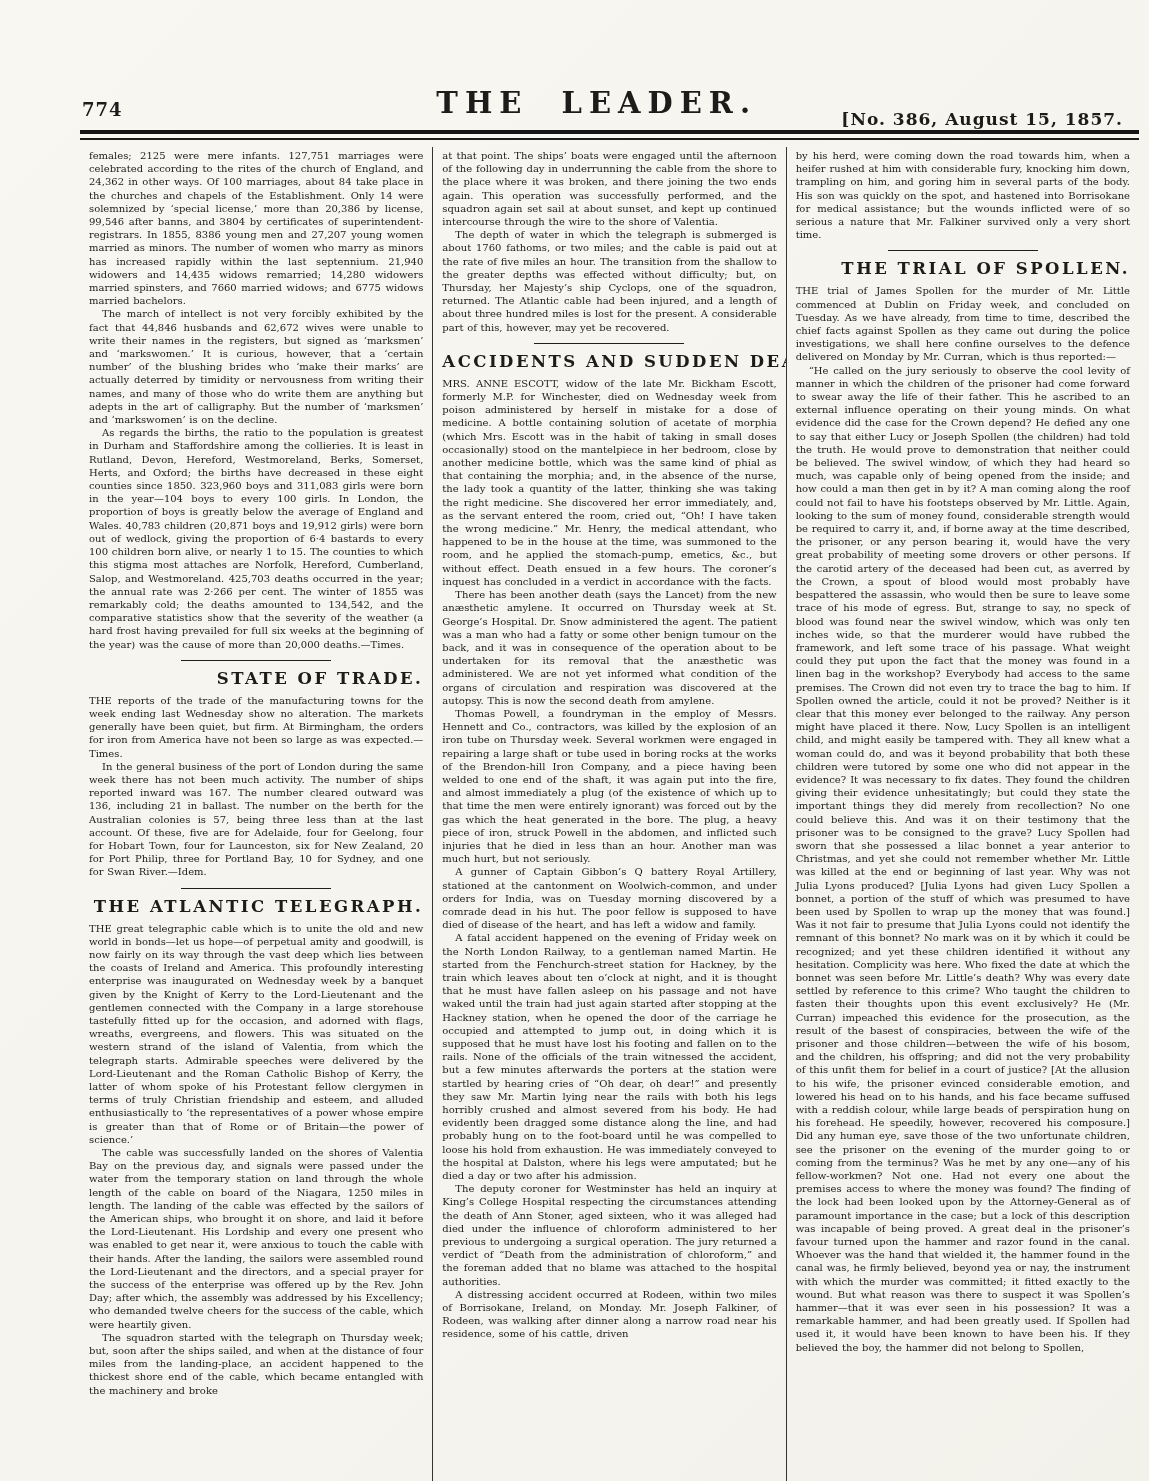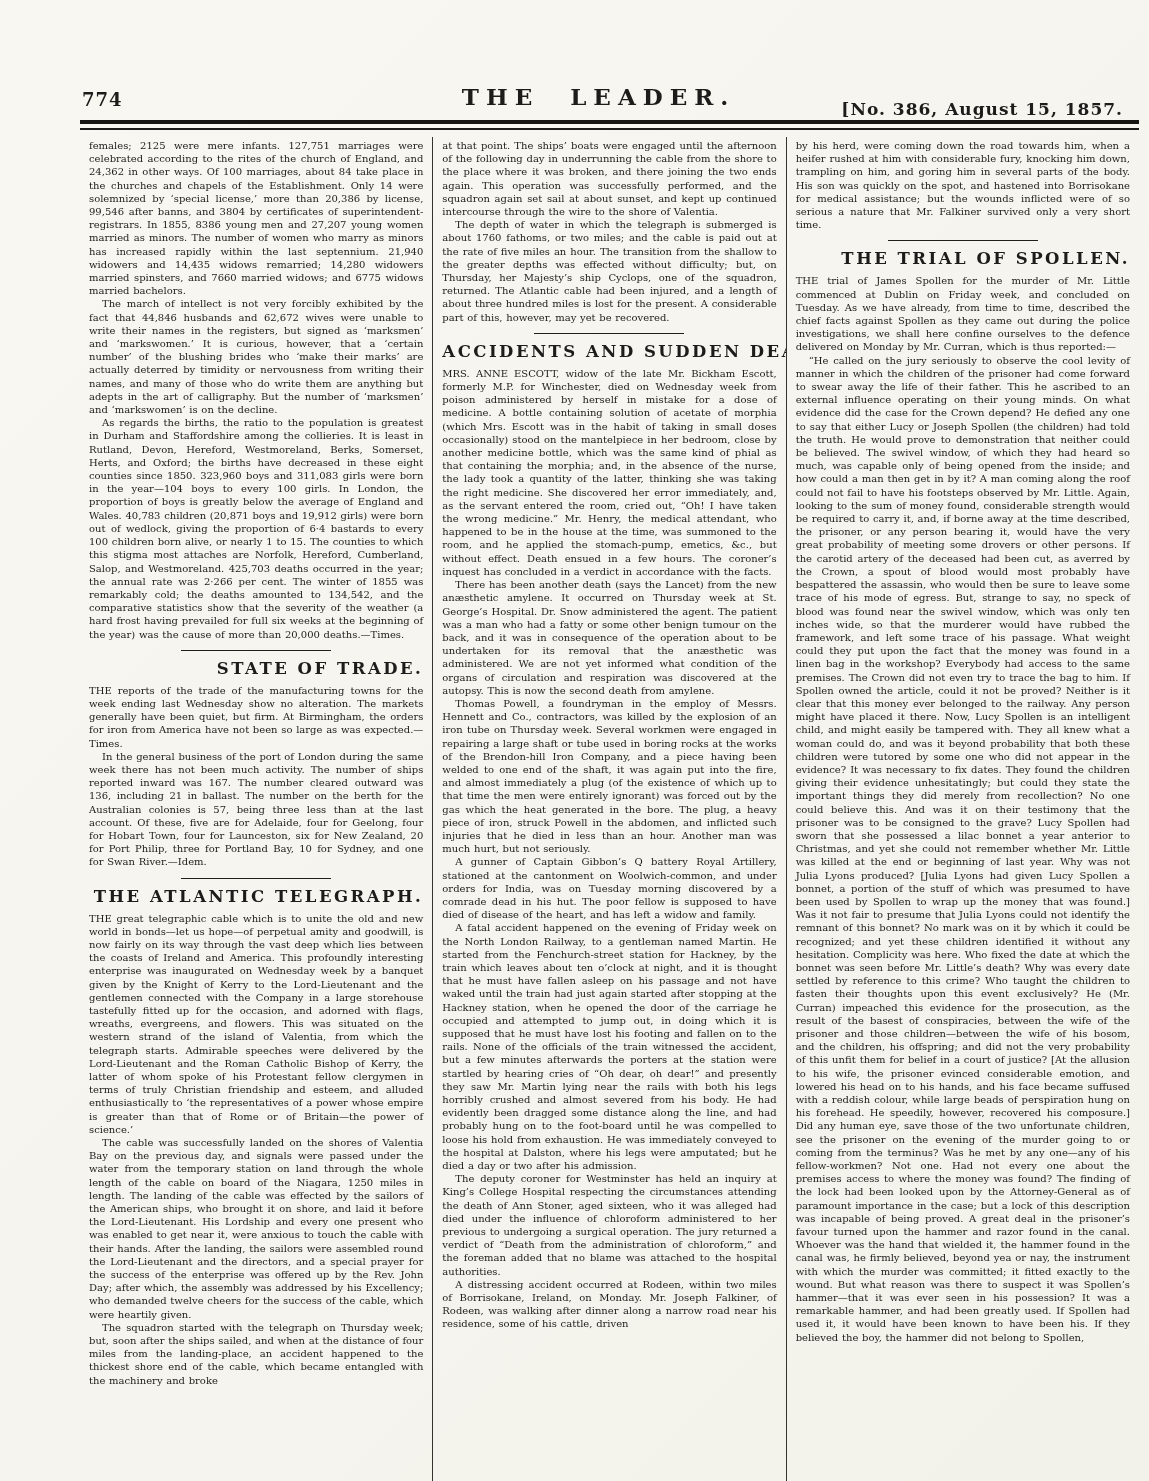--- a/index.html
+++ b/index.html
@@ -5,31 +5,31 @@
   html,body { margin:0; padding:0; background:#e8e7e2; }
   .page {
     position:relative;
     width:1149px; height:1481px;
     box-sizing:border-box;
     margin:0;
     background:linear-gradient(135deg,#f8f7f2 0%, #f5f4ee 55%, #f2f1ea 100%);
     font-family:"DejaVu Serif", serif;
     color:#1d1c1a;
     overflow:hidden;
-    padding:4px 10px 0 80px;
+    padding:14px 10px 0 80px;
   }
   .masthead { position:relative; height:116px; }
   .masthead .pageno {
     position:absolute; left:2px; bottom:10px;
     font-size:18px; font-weight:bold; letter-spacing:1px;
   }
   .masthead .title {
     position:absolute; left:50%; bottom:10px;
     transform:translateX(-54%);
-    font-size:23px; font-weight:bold;
+    font-size:29px; font-weight:bold;
     letter-spacing:7px; word-spacing:16px; white-space:nowrap;
   }
   .masthead .issue {
     position:absolute; right:16px; bottom:1px;
     font-size:17px; font-weight:bold; letter-spacing:1px; white-space:nowrap;
   }
   .mastrule {
     height:4px;
     border-top:4px solid #161513;
     border-bottom:2px solid #1b1a18;

